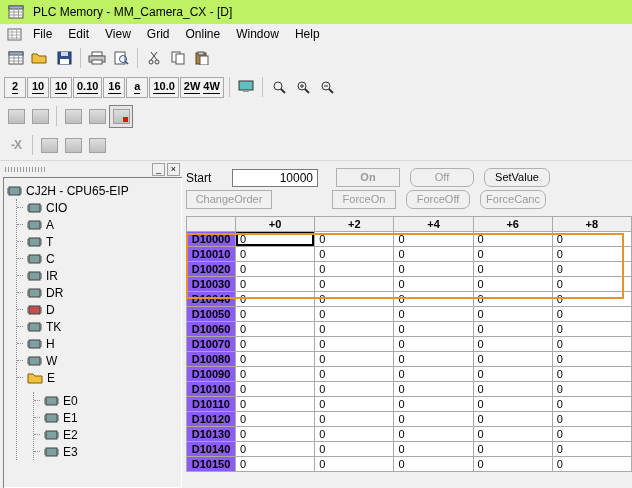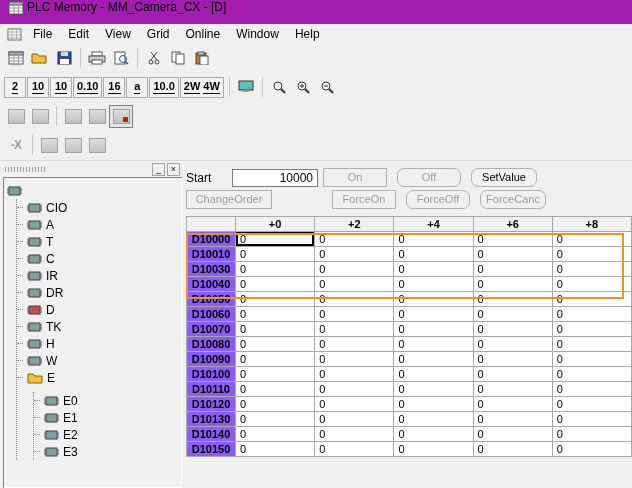--- a/index.html
+++ b/index.html
@@ -4,21 +4,21 @@
 <style>
   * { box-sizing: border-box; }
   html,body { margin:0; padding:0; }
   body {
     width:632px; height:488px; overflow:hidden;
     background:#f0f0f0;
     font-family:"Liberation Sans", sans-serif;
     font-size:12px; color:#000;
   }
   
-  .titlebar { height:24px; background:#a21caf; display:flex; align-items:flex-start; gap:0; padding-left:7px; }
+  .titlebar { height:24px; background:#bef264; display:flex; align-items:center; gap:6px; padding-left:7px; }
   .title-text { font-size:12px; }
   
   .menubar { height:20px; display:flex; align-items:center; background:#f0f0f0; padding-left:5px; }
   .menu-doc { width:18px; height:16px; display:flex; align-items:center; justify-content:center; margin-right:2px; }
   .menu-item { padding:2px 8px 3px 8px; cursor:default; }
   
   .toolbar { display:flex; align-items:center; padding:2px 4px; background:#f0f0f0; }
   .tb1 { height:28px; } .tb2 { height:30px; } .tb3 { height:28px; } .tb4 { height:30px; }
   .icon24 { width:24px; height:23px; display:flex; align-items:center; justify-content:center; border:1px solid transparent; }
   .tb-sep { width:1px; height:20px; background:#c4c4c4; margin:0 4px; }
@@ -47,21 +47,21 @@
   .right-col { flex:1; display:flex; flex-direction:column; padding-left:4px; overflow:hidden; }
   .controls { padding-top:6px; }
   .ctrl-row { display:flex; align-items:center; height:21px; margin-bottom:1px; }
   .start-label { width:46px; }
   .start-input { width:86px; height:18px; border:1px solid #7a7a7a; background:#fff; text-align:right; padding:0 4px;
                  font-family:"Liberation Sans", sans-serif; font-size:12px; }
   .ctrl-btn { width:64px; height:19px; border:1px solid #b0b0b0; background:#f0f0f0; font-size:11px; text-align:center; line-height:17px; cursor:default; }
   .ctrl-btn.wide { width:86px; }
   .ctrl-btn.setv { width:66px; }
   .ctrl-btn.disabled { color:#9a9a9a; }
-  .ml14 { margin-left:5px; } .ml10 { margin-left:10px;border-radius:7px; } .ml60 { margin-left:60px; }
+  .ml14 { margin-left:18px;font-weight:bold; } .ml10 { margin-left:10px;border-radius:7px; } .ml60 { margin-left:60px; }
   
   .gridwrap { position:relative; margin-top:5px; flex:1; overflow:hidden; }
   table.mem { border-collapse:collapse; table-layout:fixed; }
   table.mem th, table.mem td { border:1px solid #a9a9a9; height:15px; padding:0; font-size:11px; overflow:hidden; }
   th.corner { width:50px; background:#f0f0f0; }
   th.colhdr { width:86px; background:#f0f0f0; font-weight:bold; text-align:center; }
   table.mem tbody th { background:#8b5cf6; font-weight:bold; text-align:center; font-size:11px; }
   table.mem td { background:#ffffff; text-align:left; padding-left:4px; font-weight:normal; }
   td.selected-cell { box-shadow: inset 0 0 0 2px #000; }
   .highlight-rect { position:absolute; left:0; top:17px; width:438px; height:66px; border:2px solid #e8912d; pointer-events:none; }
@@ -255,20 +255,21 @@
       <span class="grip"></span>
       <span class="pane-btn">_</span>
       <span class="pane-btn">×</span>
     </div>
     <div class="tree-box">
       <div class="tree-item">
         <svg width="15" height="12">
             <rect class="chip-body" x="2" y="2" width="11" height="8" fill="#7fa0a0" stroke="#404040"></rect>
             <path d="M0 4 H2 M0 6 H2 M0 8 H2 M13 4 H15 M13 6 H15 M13 8 H15" stroke="#505050"></path>
           </svg>
+        <span>CJ2H - CPU65-EIP</span>
       </div>
       <div class="tree-children">
 
           <div class="tree-item">
             <svg width="15" height="12">
               <rect class="chip-body" x="2" y="2" width="11" height="8" fill="#7fa0a0" stroke="#404040"></rect>
               <path d="M0 4 H2 M0 6 H2 M0 8 H2 M13 4 H15 M13 6 H15 M13 8 H15" stroke="#505050"></path>
             </svg>
             <span>CIO</span>
           </div>
@@ -433,20 +434,28 @@
 
             <tr>
               <th>D10010</th>
               <td>0</td>
               <td>0</td>
               <td>0</td>
               <td>0</td>
               <td>0</td>
             </tr>
 
+            <tr>
+              <th>D10020</th>
+              <td>0</td>
+              <td>0</td>
+              <td>0</td>
+              <td>0</td>
+              <td>0</td>
+            </tr>
 
             <tr>
               <th>D10030</th>
               <td>0</td>
               <td>0</td>
               <td>0</td>
               <td>0</td>
               <td>0</td>
             </tr>
 

